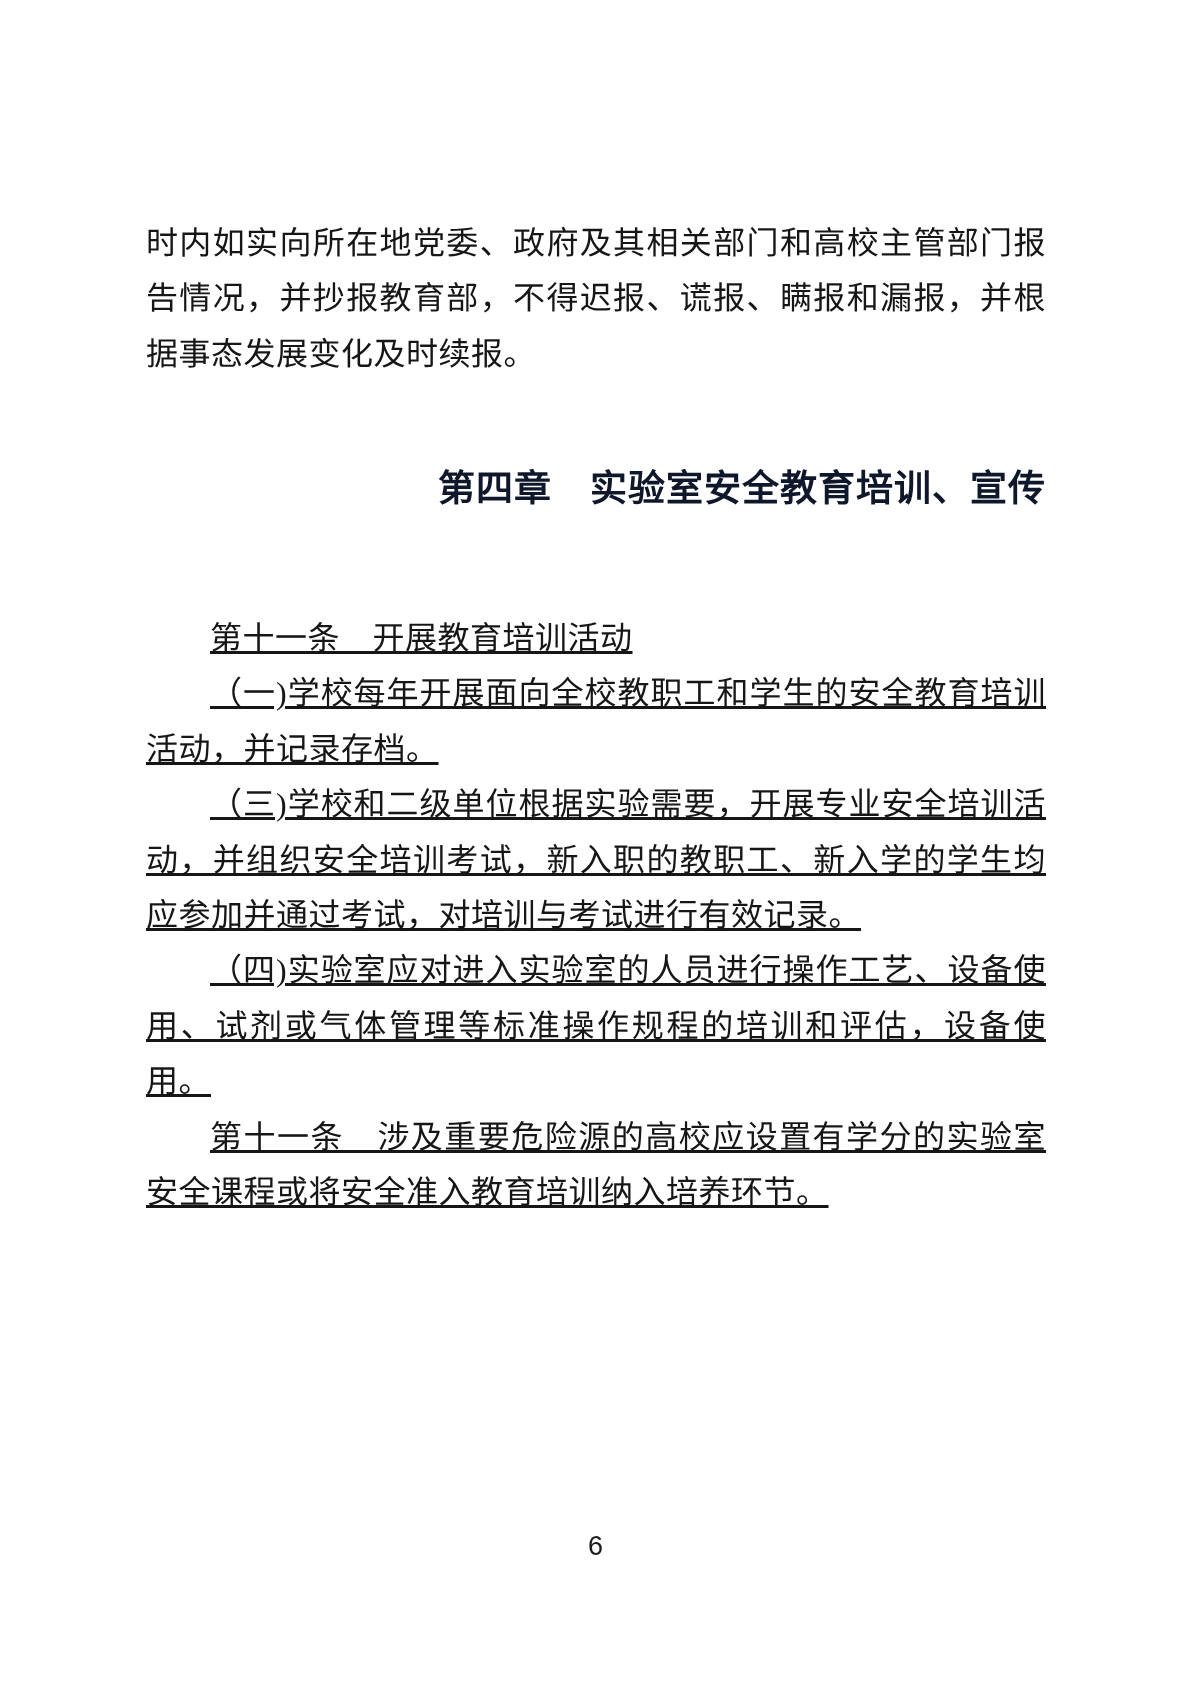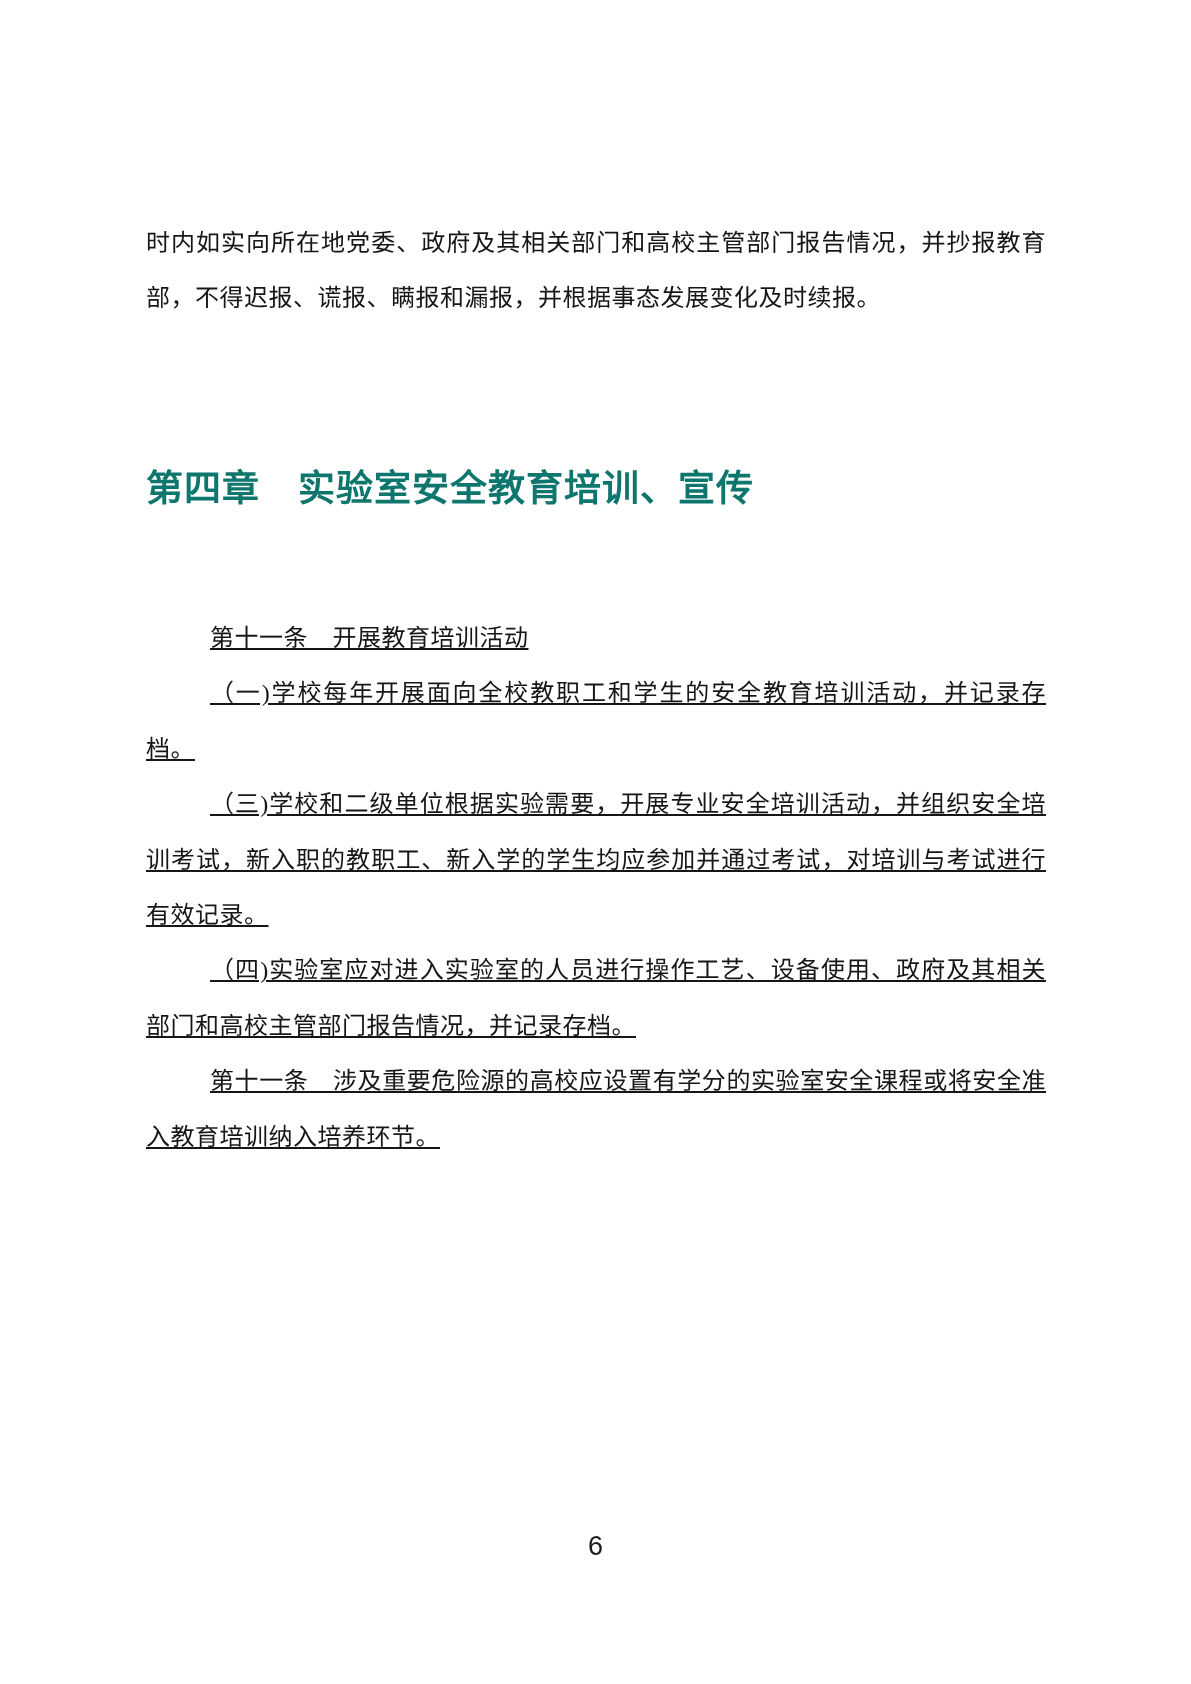--- a/index.html
+++ b/index.html
@@ -15,21 +15,21 @@
     overflow: hidden;
     color: #161616;
   }
   .text-col {
     position: absolute;
     left: 146px;
     width: 900px;
   }
   .body-text {
     font-family: "Liberation Serif", "DejaVu Serif", serif;
-    font-size: 24px;
+    font-size: 32px;
     line-height: 55.4px;
     text-align: justify;
     letter-spacing: 0.5px;
   }
   .body-text p {
     margin: 0;
     padding: 0;
   }
   .cont-para {
     top: 216px;
@@ -37,27 +37,27 @@
   }
   .articles {
     top: 611px;
   }
   .articles p {
     text-indent: 64px;
     text-decoration: underline;
   }
   .chapter-heading {
     top: 465px;
-    text-align: left;
+    text-align: right;
     font-family: "Liberation Sans", "DejaVu Sans", sans-serif;
     font-weight: bold;
     font-size: 37px;
     line-height: 48px;
     letter-spacing: 1px;
-    color: #0f766e;
+    color: #0f172a;
   }
   .page-number {
     position: absolute;
     top: 1530px;
     left: 0;
     width: 100%;
     text-align: center;
     font-family: "Liberation Sans", "DejaVu Sans", sans-serif;
     font-size: 27px;
     line-height: 32px;
@@ -72,19 +72,19 @@
   <div class="text-col body-text cont-para">
     <p>时内如实向所在地党委、政府及其相关部门和高校主管部门报告情况，并抄报教育部，不得迟报、谎报、瞒报和漏报，并根据事态发展变化及时续报。</p>
   </div>
 
   <div class="text-col chapter-heading">第四章　实验室安全教育培训、宣传</div>
 
   <div class="text-col body-text articles">
     <p>第十一条　开展教育培训活动</p>
     <p>（一)学校每年开展面向全校教职工和学生的安全教育培训活动，并记录存档。</p>
     <p>（三)学校和二级单位根据实验需要，开展专业安全培训活动，并组织安全培训考试，新入职的教职工、新入学的学生均应参加并通过考试，对培训与考试进行有效记录。</p>
-    <p>（四)实验室应对进入实验室的人员进行操作工艺、设备使用、政府及其相关部门和高校主管部门报告情况，并记录存档。</p>
+    <p>（四)实验室应对进入实验室的人员进行操作工艺、设备使用、试剂或气体管理等标准操作规程的培训和评估，设备使用。</p>
     <p>第十一条　涉及重要危险源的高校应设置有学分的实验室安全课程或将安全准入教育培训纳入培养环节。</p>
   </div>
 
   <div class="page-number">6</div>
 
 </div>
 
 </body></html>

